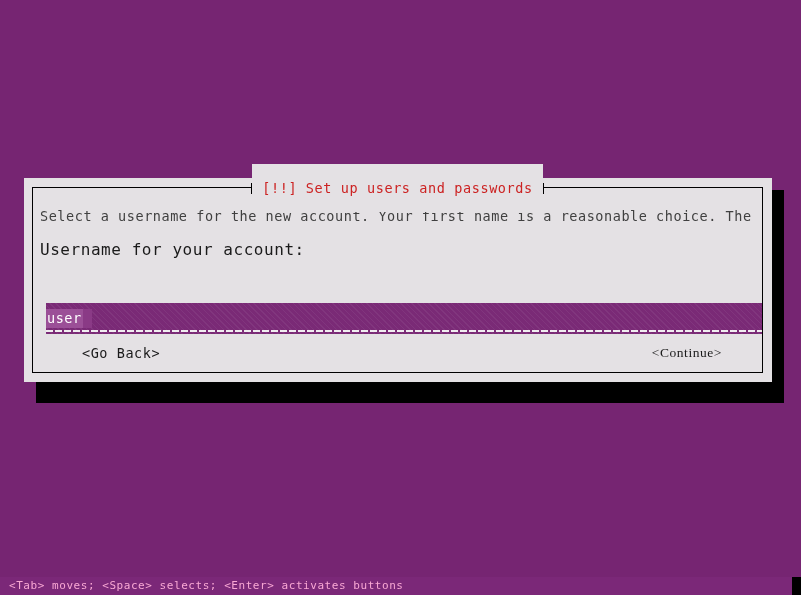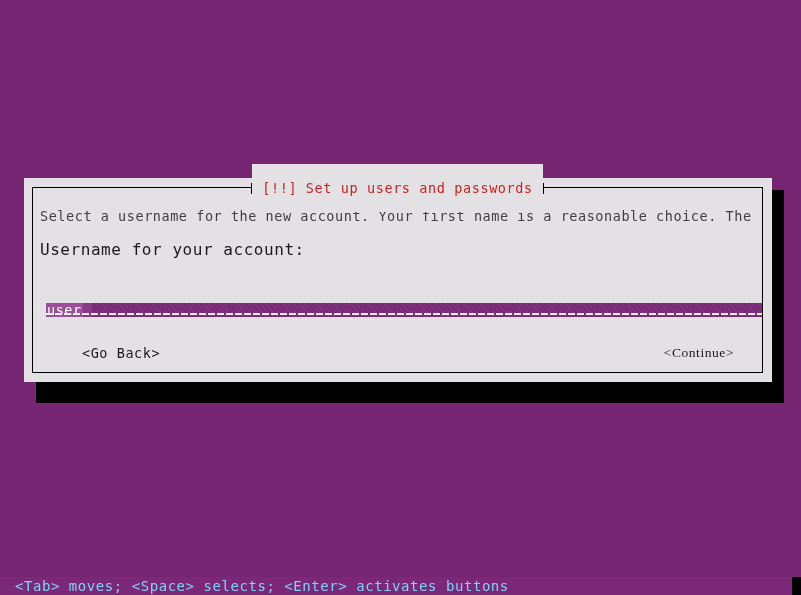--- a/index.html
+++ b/index.html
@@ -118,21 +118,21 @@
   #input-row {
     position: absolute;
     left: 6px;
     top: 95px;
     width: 716px;
     height: 19px;
   }
   #input-field {
     position: relative;
     width: 100%;
-    height: 14px;
+    height: 31px;
     background: #7a2a76;
     overflow: hidden;
     display: flex;
     align-items: center;
     box-sizing: border-box;
   }
   
   #input-texture {
     position: absolute;
     inset: 0;
@@ -175,21 +175,21 @@
       #f0edf0 0px,
       #f0edf0 7px,
       rgba(0,0,0,0) 7px,
       rgba(0,0,0,0) 9px);
   }
 
   
   #buttons {
     position: absolute;
     left: 0;
-    right: 0;
+    right: 12px;
     top: 136px;
     height: 18px;
   }
   .btn {
     position: absolute;
     font-size: 13.5px;
     line-height: 18px;
     letter-spacing: 0.55px;
     color: #1a1a1a;
     white-space: pre;
@@ -203,26 +203,26 @@
     position: absolute;
     left: 0;
     bottom: 0;
     width: 801px;
     height: 18px;
     background: #7b2878;
     display: flex;
     align-items: center;
   }
   #status-text {
-    color: #7dd3fc;
-    font-size: 14px;
+    color: #f9a8d4;
+    font-size: 11px;
     line-height: 18px;
     letter-spacing: 0.55px;
     white-space: pre;
-    padding-left: 15px;
+    padding-left: 9px;
   }
   #status-tail {
     position: absolute;
     right: 0;
     top: 0;
     width: 9px;
     height: 18px;
     background: #000000;
   }
 </style>

